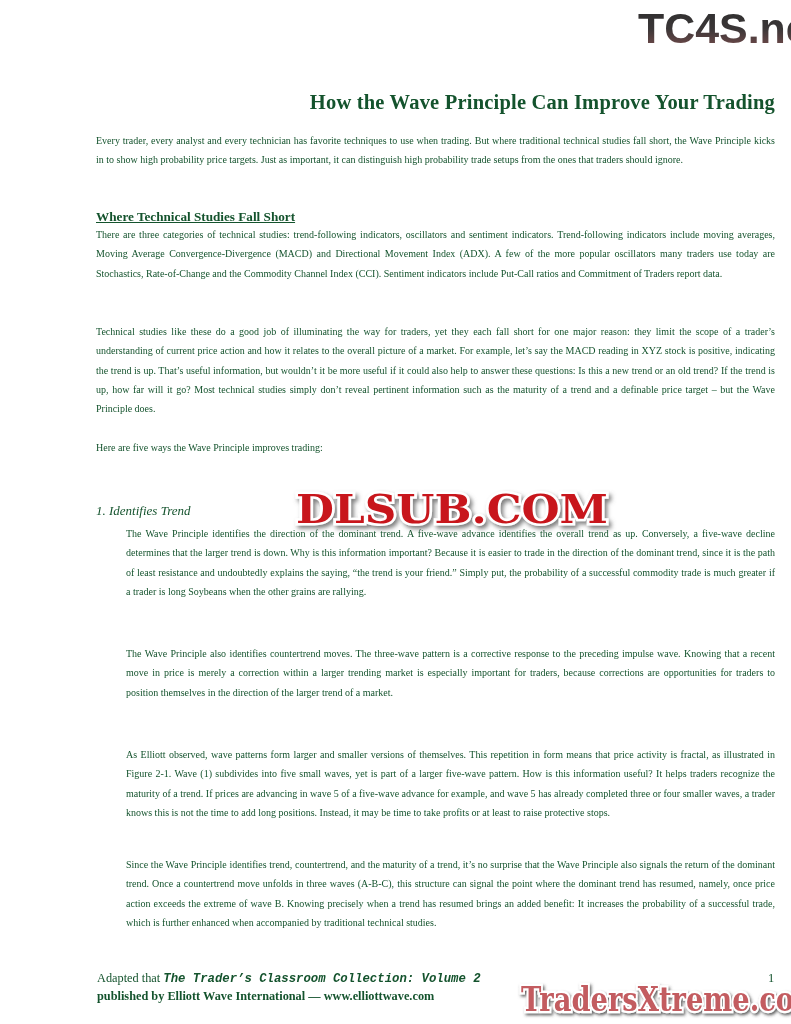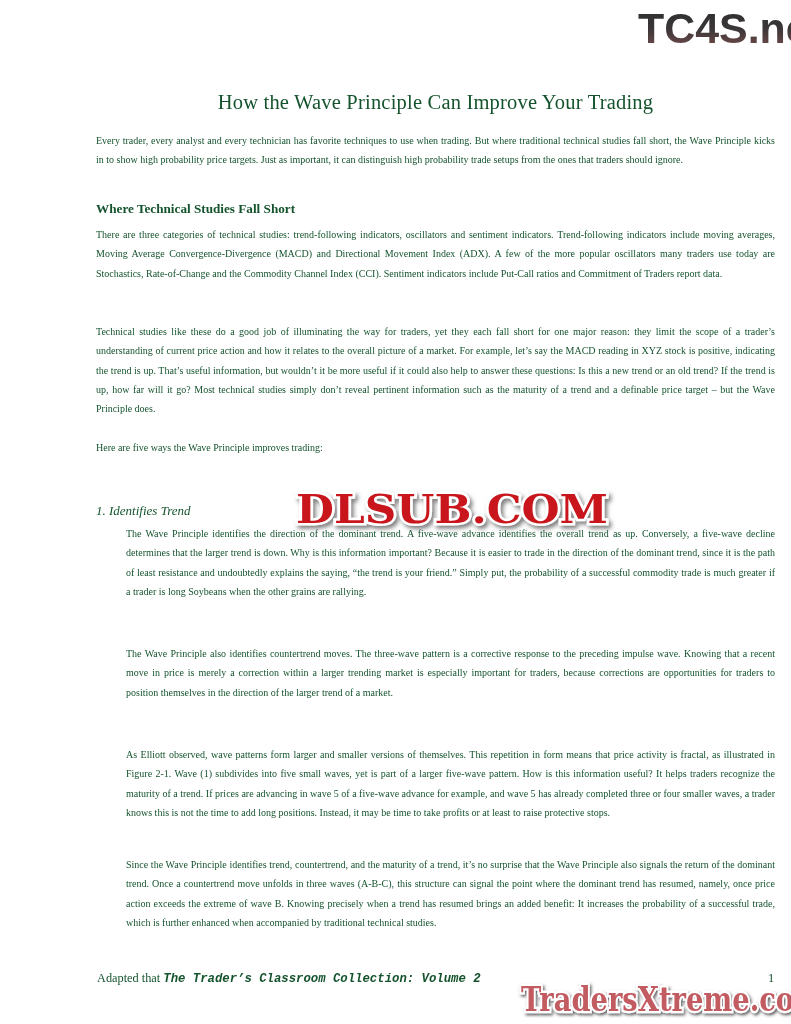--- a/index.html
+++ b/index.html
@@ -18,23 +18,23 @@
   h1, h2, h3, p { margin: 0; padding: 0; }
   .block  { left: 56px; width: 679px; }
   .indent { left: 86px; width: 649px; }
   .body-text {
     font-size: 10px;
     line-height: 19.3px;
     text-align: justify;
   }
   .title {
     top: 91px; left: 56px; width: 679px;
-    text-align: center;
+    text-align: right;
     font-size: 20.5px;
-    font-weight: normal;
+    font-weight: bold;
     letter-spacing: 0.2px;
   }
   .h2 { font-size: 13.2px; font-weight: bold; line-height: 17px; }
   .h3 { font-size: 13px; font-weight: normal; font-style: italic; line-height: 17px; }
   .footer {
     top: 970px; left: 57px; width: 480px;
     font-size: 12.3px;
     line-height: 16.5px;
   }
   .footer .src { font-weight: bold; font-style: italic; font-family: Liberation Mono, monospace; }
@@ -55,21 +55,21 @@
         <stop offset="1" stop-color="#7d4f4f"></stop>
       </linearGradient>
     </defs>
     <text x="194" y="41" text-anchor="end" font-family="Liberation Sans, DejaVu Sans, sans-serif" font-size="42" font-weight="bold" textLength="186" lengthAdjust="spacingAndGlyphs" fill="url(#logoGrad)">TC4S.net</text>
   </svg>
 
   <h1 class="abs title">How the Wave Principle Can Improve Your Trading</h1>
 
   <p class="abs block body-text" style="top:131px;">Every trader, every analyst and every technician has favorite techniques to use when trading. But where traditional technical studies fall short, the Wave Principle kicks in to show high probability price targets. Just as important, it can distinguish high probability trade setups from the ones that traders should ignore.</p>
 
-  <h2 class="abs block h2" style="top:200px;">Where Technical Studies Fall Short</h2>
+  <h2 class="abs block h2" style="top:208px;text-decoration:underline;">Where Technical Studies Fall Short</h2>
 
   <p class="abs block body-text" style="top:225px;">There are three categories of technical studies: trend-following indicators, oscillators and sentiment indicators. Trend-following indicators include moving averages, Moving Average Convergence-Divergence (MACD) and Directional Movement Index (ADX). A few of the more popular oscillators many traders use today are Stochastics, Rate-of-Change and the Commodity Channel Index (CCI). Sentiment indicators include Put-Call ratios and Commitment of Traders report data.</p>
 
   <p class="abs block body-text" style="top:322px;">Technical studies like these do a good job of illuminating the way for traders, yet they each fall short for one major reason: they limit the scope of a trader’s understanding of current price action and how it relates to the overall picture of a market. For example, let’s say the MACD reading in XYZ stock is positive, indicating the trend is up. That’s useful information, but wouldn’t it be more useful if it could also help to answer these questions: Is this a new trend or an old trend? If the trend is up, how far will it go? Most technical studies simply don’t reveal pertinent information such as the maturity of a trend and a definable price target – but the Wave Principle does.</p>
 
 
   <p class="abs block body-text" style="top:438px;">Here are five ways the Wave Principle improves trading:</p>
 
   <h3 class="abs block h3" style="top:502px;">1. Identifies Trend</h3>
   <p class="abs indent body-text" style="top:524px;">The Wave Principle identifies the direction of the dominant trend. A five-wave advance identifies the overall trend as up. Conversely, a five-wave decline determines that the larger trend is down. Why is this information important? Because it is easier to trade in the direction of the dominant trend, since it is the path of least resistance and undoubtedly explains the saying, “the trend is your friend.” Simply put, the probability of a successful commodity trade is much greater if a trader is long Soybeans when the other grains are rallying.</p>
@@ -83,20 +83,21 @@
     <defs>
       <filter id="dlsubShadow" x="-20%" y="-20%" width="140%" height="150%">
         <feDropShadow dx="2.5" dy="3" stdDeviation="2.2" flood-color="#6a6a6a" flood-opacity="0.85"></feDropShadow>
       </filter>
     </defs>
     <text x="165" y="43" text-anchor="middle" font-family="DejaVu Serif, Liberation Serif, serif" font-size="40" font-weight="bold" textLength="312" lengthAdjust="spacingAndGlyphs" stroke="#ffffff" stroke-width="5" paint-order="stroke" filter="url(#dlsubShadow)" fill="#c8181d">DLSUB.COM</text>
   </svg>
 
   <p class="abs footer">
     <span>Adapted that </span><span class="src">The Trader’s Classroom Collection: Volume 2</span><br>
+    <span class="pub">published by Elliott Wave International — www.elliottwave.com</span>
   </p>
 
   <span class="abs pagenum">1</span>
 
   <svg class="abs" style="top:974px; left:476px;" width="315" height="50">
     <defs>
       <filter id="txShadow" x="-20%" y="-20%" width="140%" height="160%">
         <feDropShadow dx="1.5" dy="2" stdDeviation="1.4" flood-color="#3a3a3a" flood-opacity="0.8"></feDropShadow>
       </filter>
     </defs>

